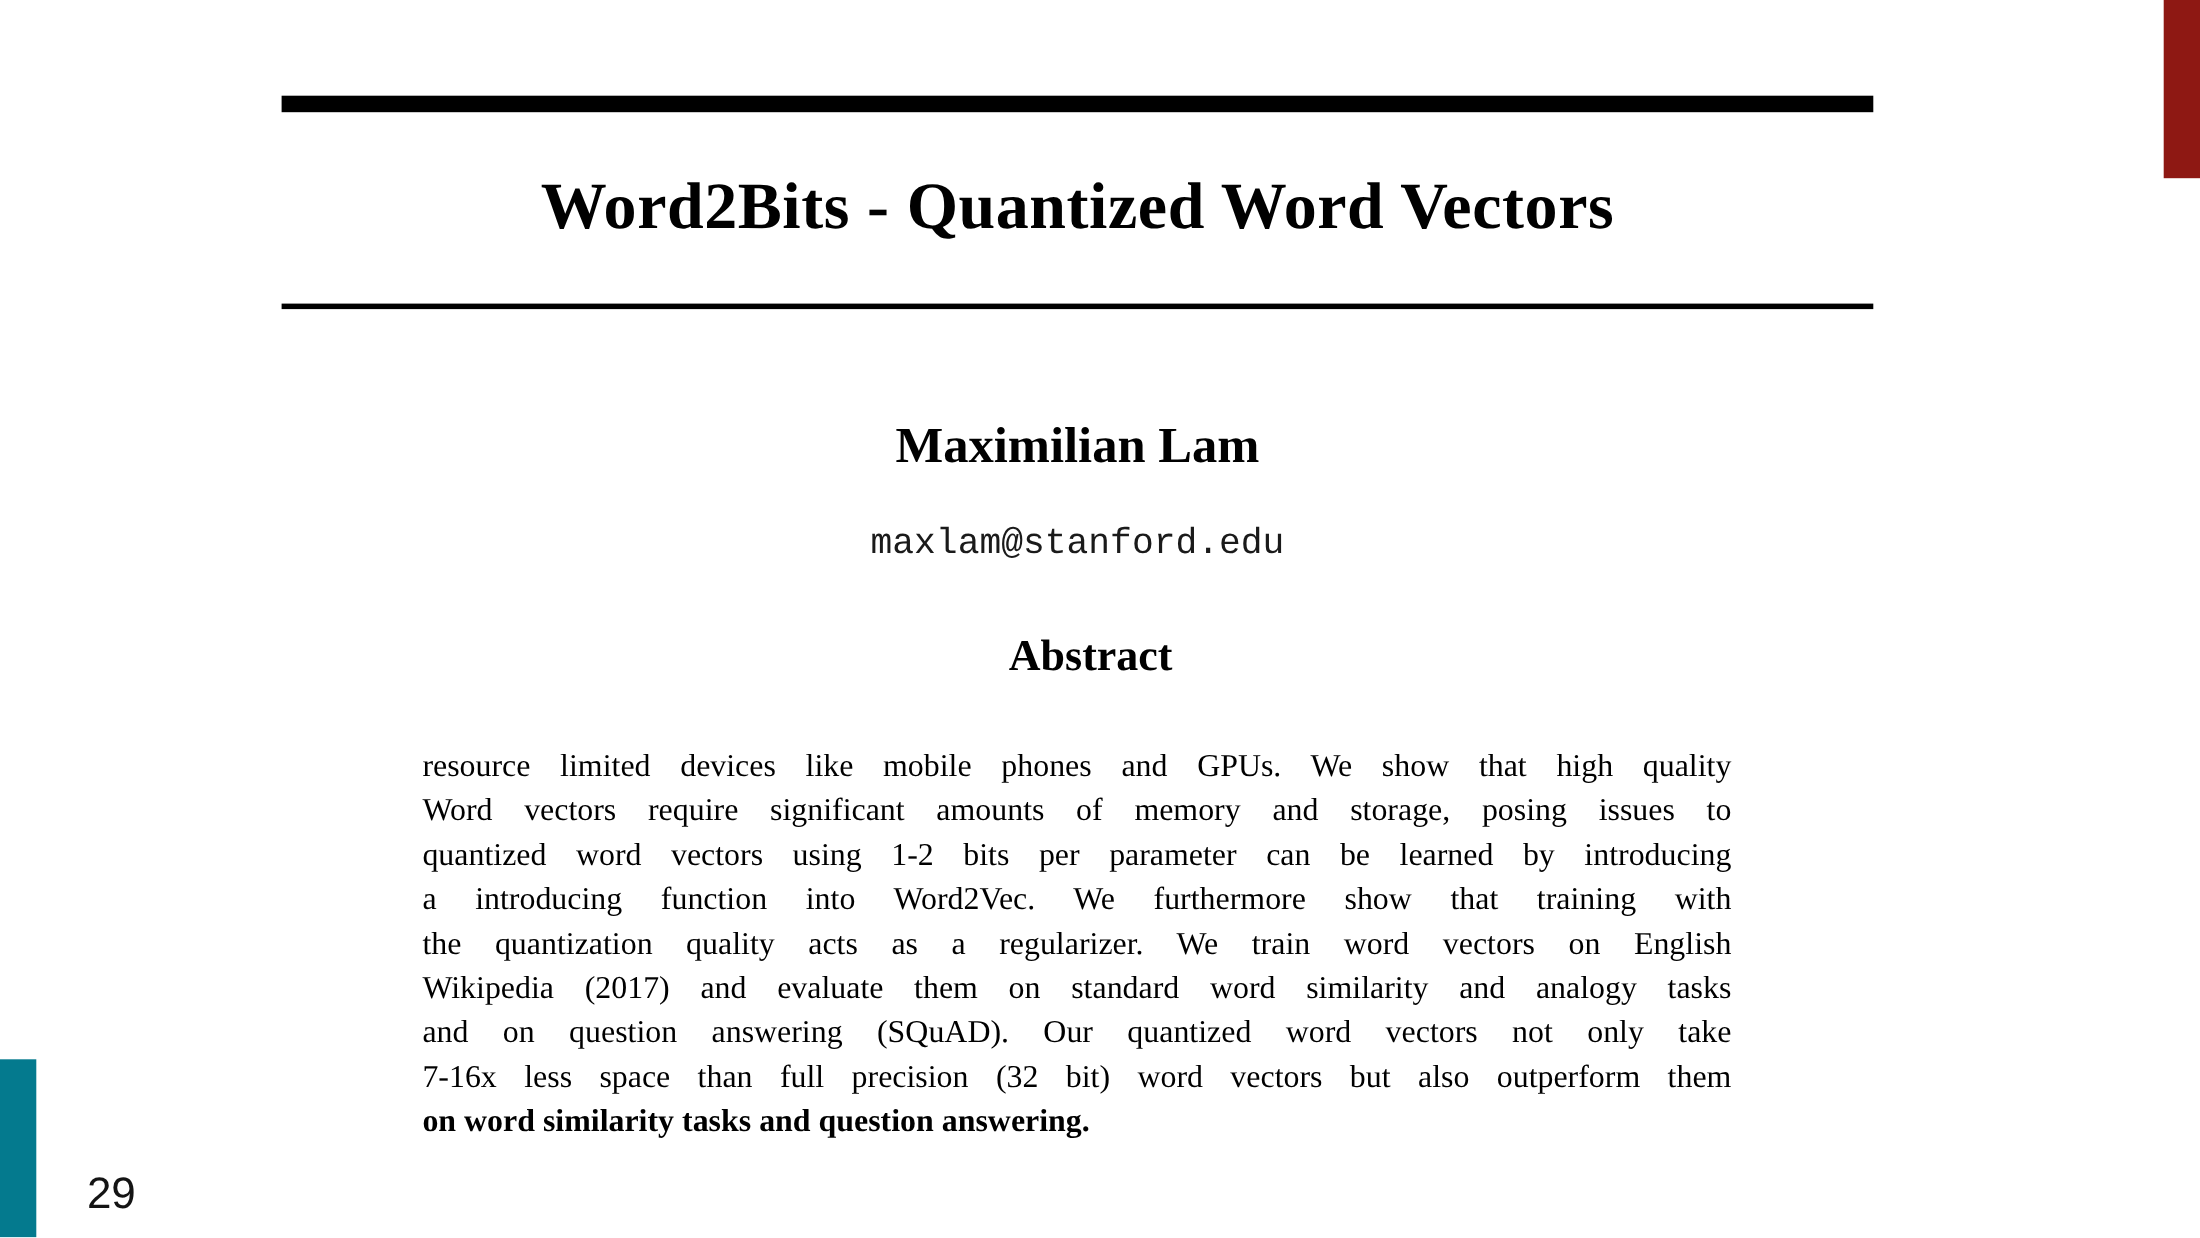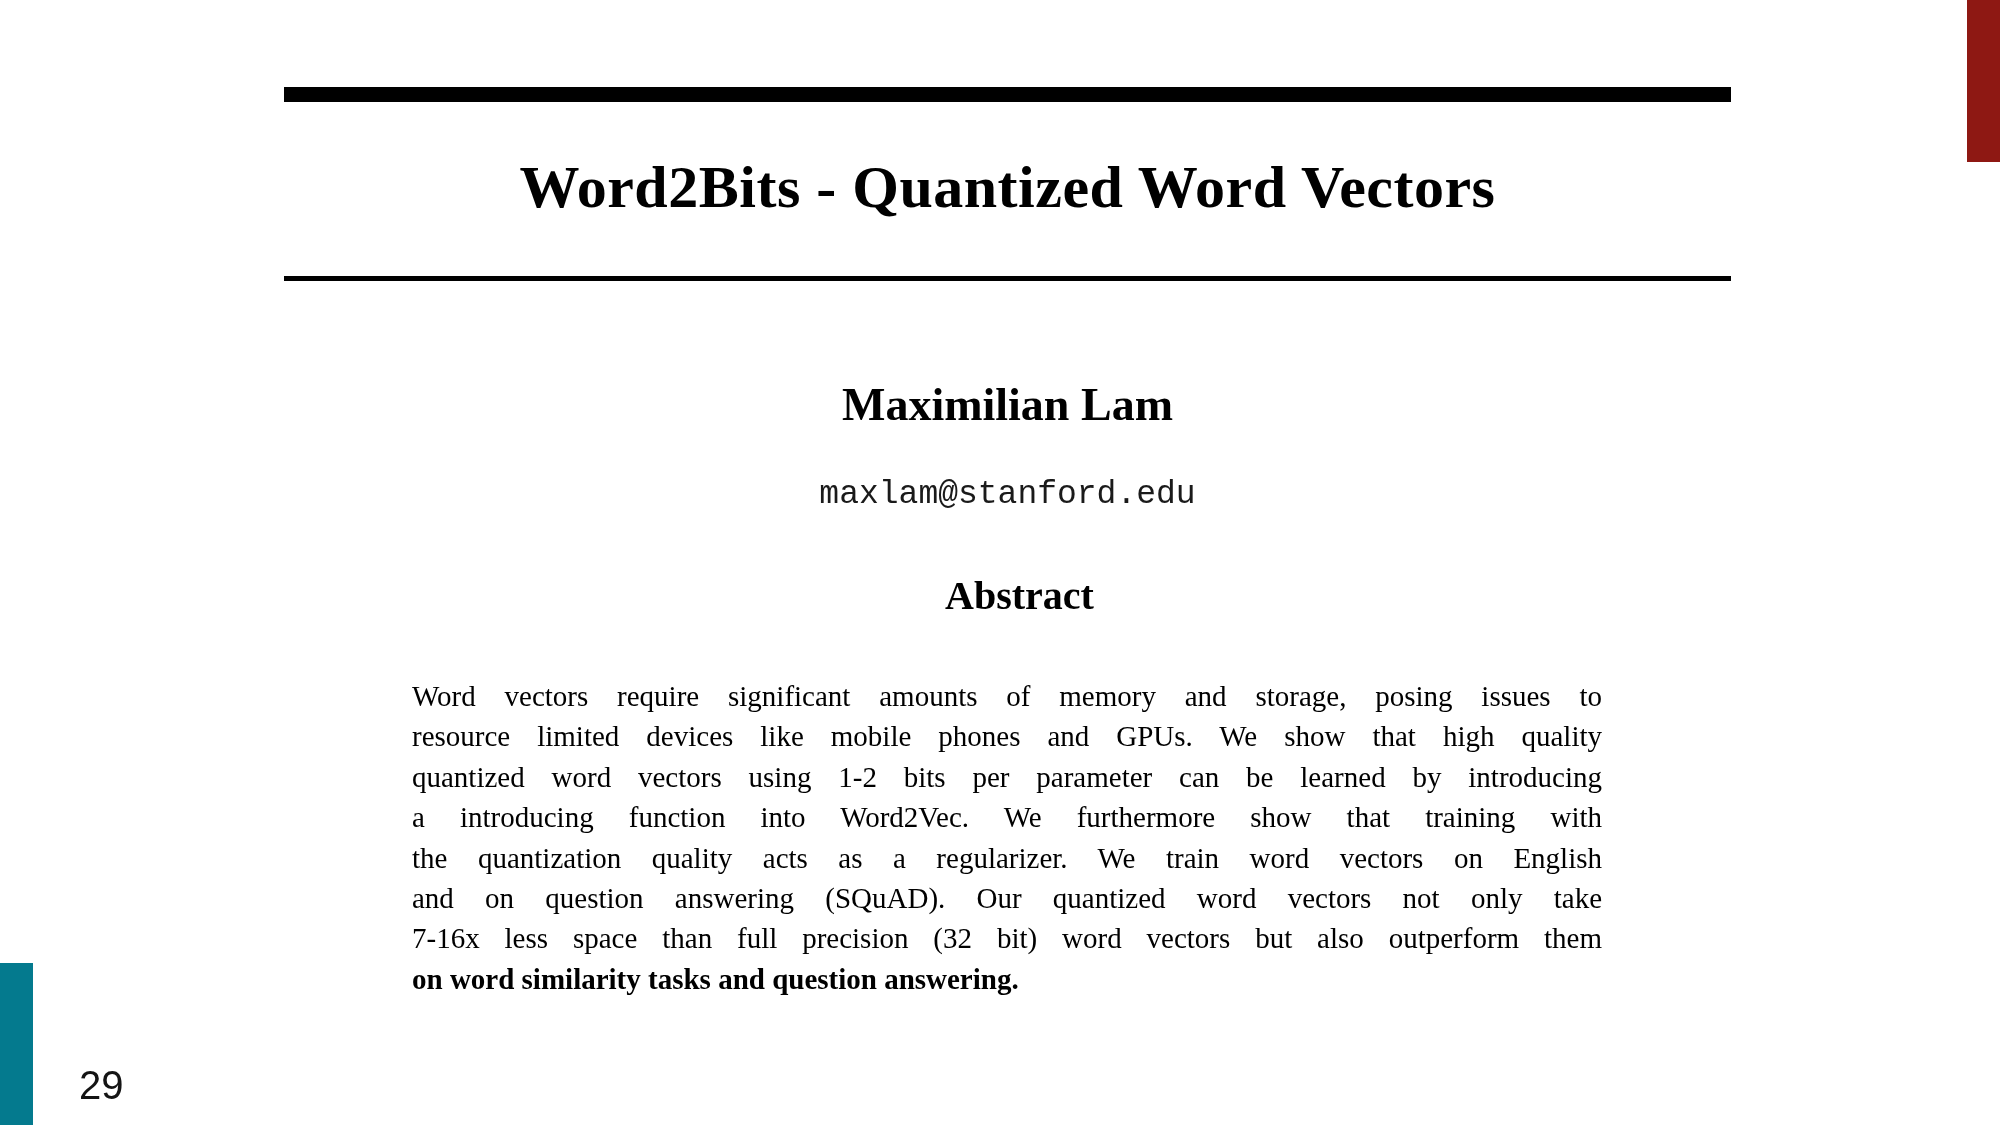--- a/index.html
+++ b/index.html
@@ -40,21 +40,21 @@
     top: 1066px;
     font-family: "Liberation Sans", sans-serif;
     font-size: 40px;
     line-height: 38px;
     color: #141414;
   }
 
   
   .paper {
     position: absolute;
-    left: 284px;
+    left: 256px;
     top: 0;
     width: 1447px;
     height: 809px;
   }
   .rule {
     position: absolute;
     left: 0;
     width: 1447px;
     background: #000000;
   }
@@ -146,24 +146,25 @@
     <div class="rule thin"></div>
 
     <div class="author">
       <div class="author-name">Maximilian Lam</div>
       <div class="author-email">maxlam@stanford.edu</div>
     </div>
 
     <h2 class="abstract-heading">Abstract</h2>
 
     <div class="abstract-body">
+      <div class="abs-line">resource limited devices like mobile phones and GPUs. We show that high quality</div>
       <div class="abs-line">Word vectors require significant amounts of memory and storage, posing issues to</div>
-      <div class="abs-line">resource limited devices like mobile phones and GPUs. We show that high quality</div>
       <div class="abs-line">quantized word vectors using 1-2 bits per parameter can be learned by introducing</div>
       <div class="abs-line">a introducing function into Word2Vec. We furthermore show that training with</div>
       <div class="abs-line">the quantization quality acts as a regularizer. We train word vectors on English</div>
+      <div class="abs-line">Wikipedia (2017) and evaluate them on standard word similarity and analogy tasks</div>
       <div class="abs-line">and on question answering (SQuAD). Our quantized word vectors not only take</div>
       <div class="abs-line">7-16x less space than full precision (32 bit) word vectors but also outperform them</div>
       <div class="abs-line last">on word similarity tasks and question answering.</div>
     </div>
   </div>
 
 </div>
 
 </body></html>

